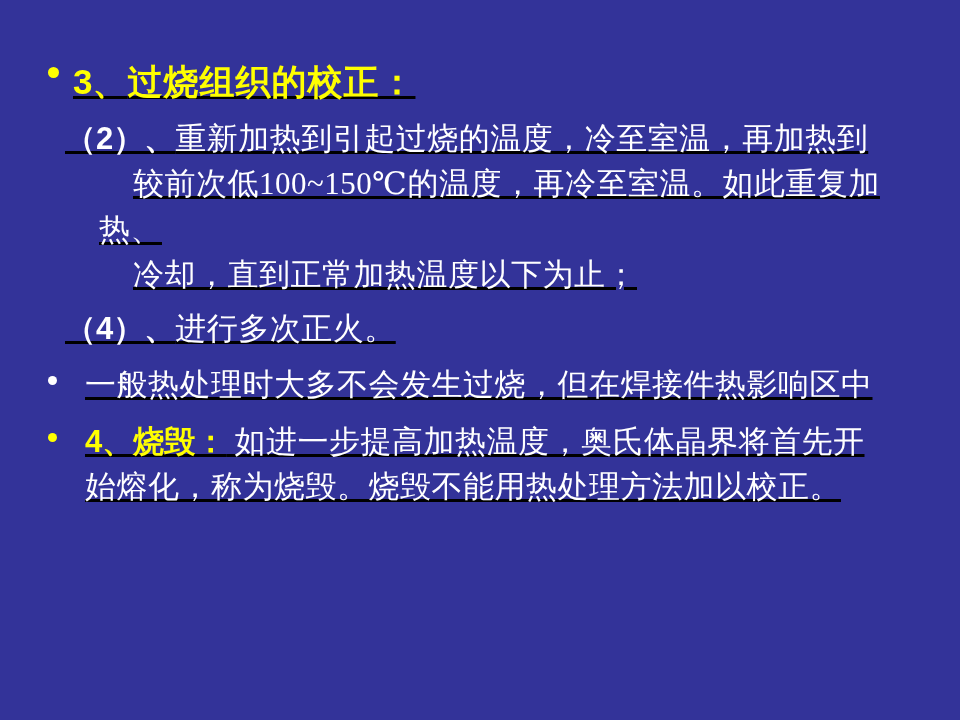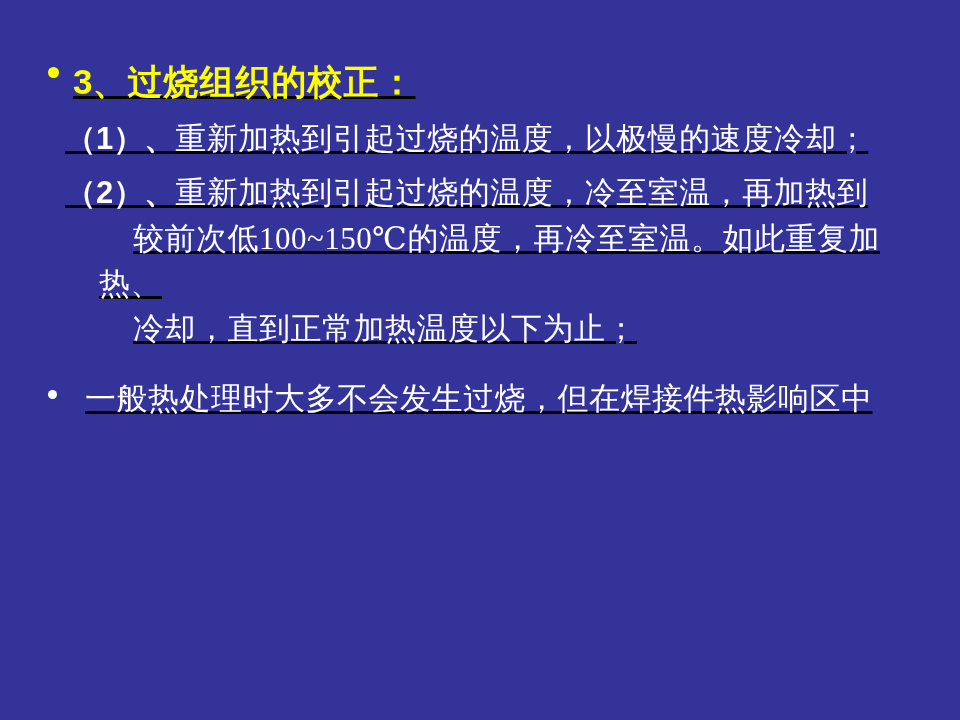--- a/index.html
+++ b/index.html
@@ -92,21 +92,21 @@
     margin-top: 9px;
   }
   .num-line .txt {
     text-indent: 0;
     padding-left: 34px;
     text-indent: -34px;
   }
 
   
   .para-line {
-    margin-top: 25px;
+    margin-top: 11px;
   }
   .para-line .txt {
     padding-left: 12px;
   }
 
   .yellow { color: #ffff00; }
   .numchar {
     font-family: "Liberation Sans", "DejaVu Sans", sans-serif;
     font-weight: bold;
     letter-spacing: 0;
@@ -118,30 +118,34 @@
 
 <div id="slide">
   <div class="content">
 
     <div class="line title-line">
       <span class="bullet"><span class="dot dot-yellow"></span></span>
       <span class="txt"><span class="numchar">3、</span><span>过烧组织的校正：</span></span>
     </div>
 
 
-    <div class="line num-line">
-      <span class="txt"><span class="numchar">（1）、</span><span>重新加热到引起过烧的温度，以极慢的速度冷却；</span></span>
-    </div>
 
     <div class="line num-line">
       <span class="txt"><span class="hangline"><span class="numchar">（2）、</span><span>重新加热到引起过烧的温度，冷至室温，再加热到</span></span><span class="hangline" style="text-indent:0;padding-left:34px;margin-left:-34px;"><span style="display:inline-block;width:34px;"></span><span>较前次低100~150℃的温度，再冷至室温。如此重复加热、</span></span><span class="hangline" style="text-indent:0;padding-left:34px;margin-left:-34px;"><span style="display:inline-block;width:34px;"></span><span>冷却，直到正常加热温度以下为止；</span></span></span>
     </div>
 
 
+    <div class="line num-line">
+      <span class="txt"><span class="numchar">（4）、</span><span>进行多次正火。</span></span>
+    </div>
 
     <div class="line para-line">
       <span class="bullet"><span class="dot dot-white"></span></span>
       <span class="txt"><span class="hangline">一般热处理时大多不会发生过烧，但在焊接件热影响区中</span></span>
     </div>
 
+    <div class="line para-line">
+      <span class="bullet"><span class="dot dot-yellow"></span></span>
+      <span class="txt"><span class="hangline"><span class="yellow numchar">4、烧毁：</span><span> 如进一步提高加热温度，奥氏体晶界将首先开</span></span><span class="hangline">始熔化，称为烧毁。烧毁不能用热处理方法加以校正。</span></span>
+    </div>
 
   </div>
 </div>
 
 </body></html>

